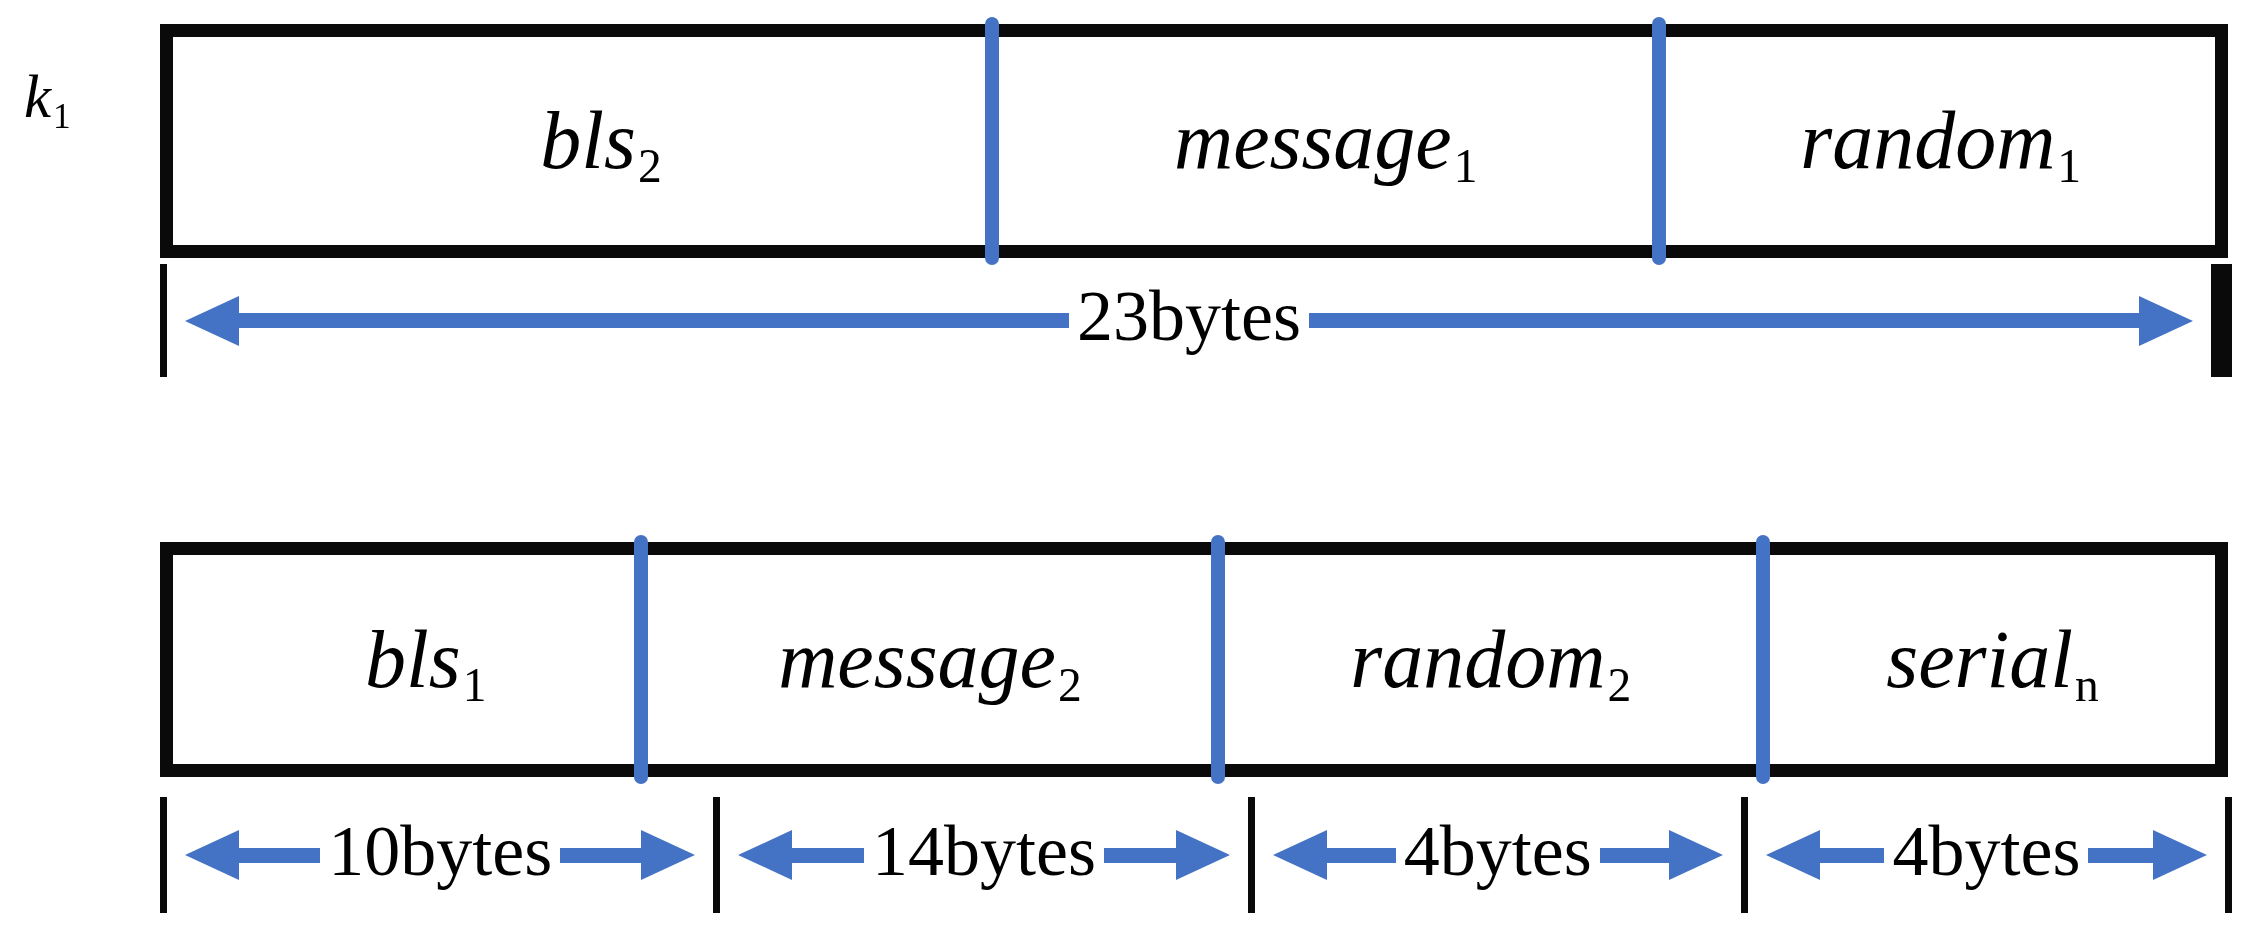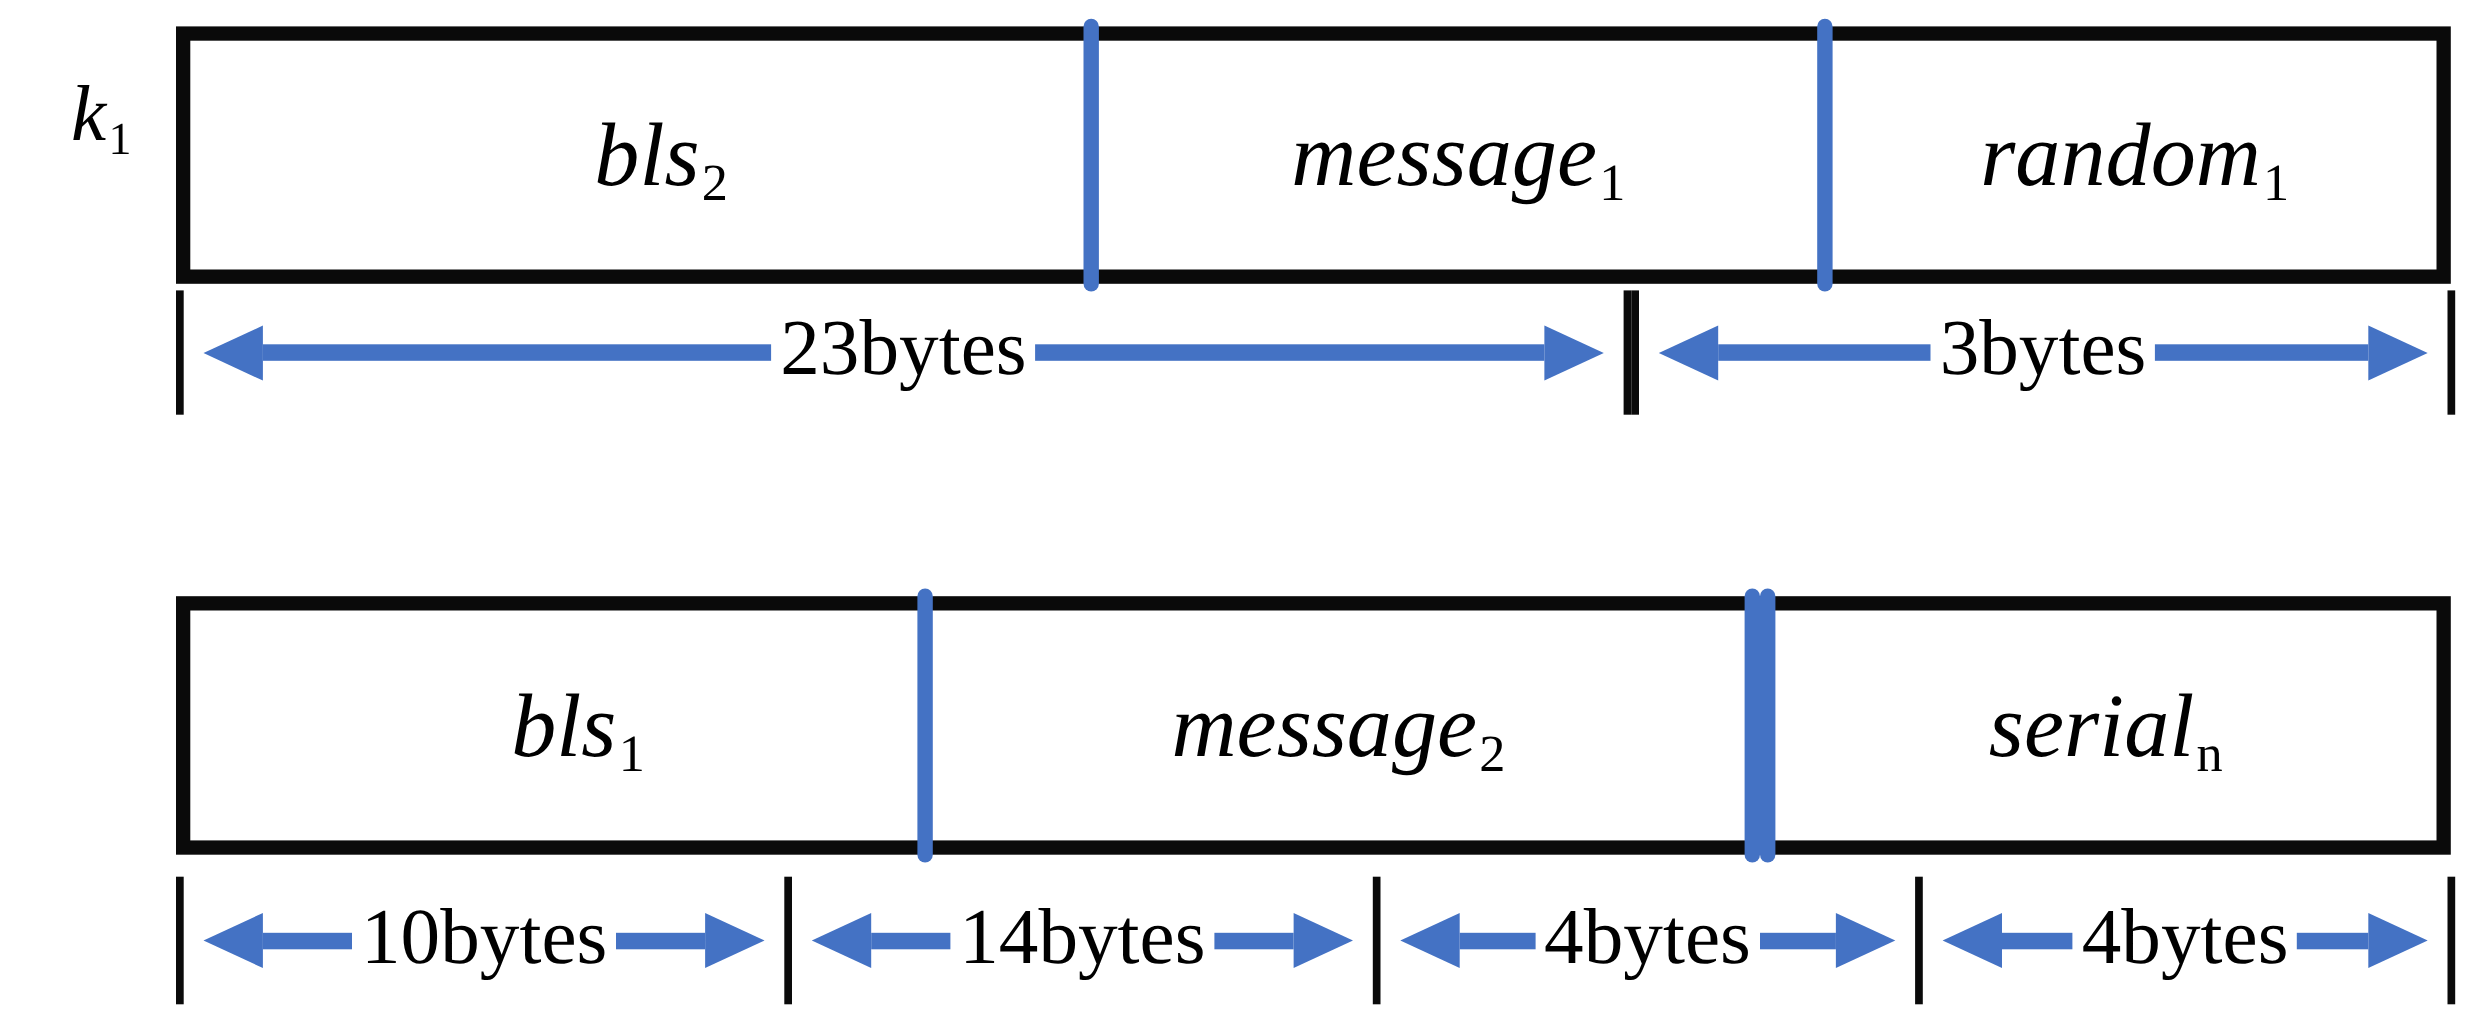--- a/index.html
+++ b/index.html
@@ -11,24 +11,23 @@
     position:relative;
     width:2242px;height:934px;
     background:#ffffff;
     font-family:"Liberation Serif","DejaVu Serif",serif;
     overflow:hidden;
   }
   
   .row-label{
     position:absolute;
     font-style:italic;
-    font-size:72px;
+    font-size:61px;
     color:#000;
     white-space:nowrap;
-    text-align:center;
   }
   .sub{
     font-size:0.58em;
     position:relative;
     top:0.30em;
     margin-left:2px;
     font-style:normal;
   }
   .row-label .sub{font-style:normal;}
   
@@ -135,40 +134,36 @@
     <div class="tick"></div>
     <div class="measure" style="flex-grow:1058;">
       <div class="head-left"></div>
       <div class="shaft"></div>
       <span class="size-label">23bytes</span>
       <div class="shaft"></div>
       <div class="head-right"></div>
     </div>
     <div class="tick"></div>
     <div class="tick"></div>
-    <div class="measure" style="flex-grow:438;">
-      <div class="head-left"></div>
-      <div class="shaft"></div>
-      <span class="size-label">3bytes</span>
-      <div class="shaft"></div>
-      <div class="head-right"></div>
-    </div>
     <div class="tick"></div>
   </div>
 
 
   <div class="box" style="left:160px;top:542px;width:2068px;height:235px;">
     <div class="seg" style="flex-grow:590;">
       <span class="seg-name"><span>bls</span><span class="sub">1</span></span>
     </div>
     <div class="divider"></div>
     <div class="seg" style="flex-grow:517;">
       <span class="seg-name"><span>message</span><span class="sub">2</span></span>
     </div>
     <div class="divider"></div>
+    <div class="seg" style="flex-grow:498;">
+      <span class="seg-name"><span>random</span><span class="sub">2</span></span>
+    </div>
     <div class="divider"></div>
     <div class="seg" style="flex-grow:463;">
       <span class="seg-name"><span>serial</span><span class="sub">n</span></span>
     </div>
   </div>
 
   <div class="ruler" style="left:160px;top:797px;width:2072px;height:116px;">
     <div class="tick"></div>
     <div class="measure" style="flex-grow:590;">
       <div class="head-left"></div>

